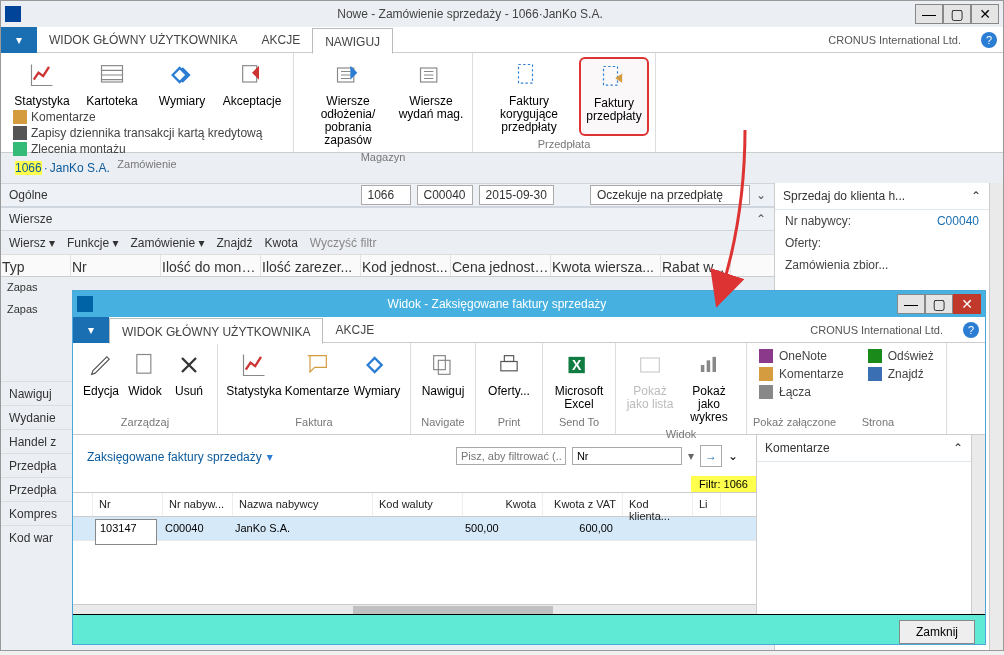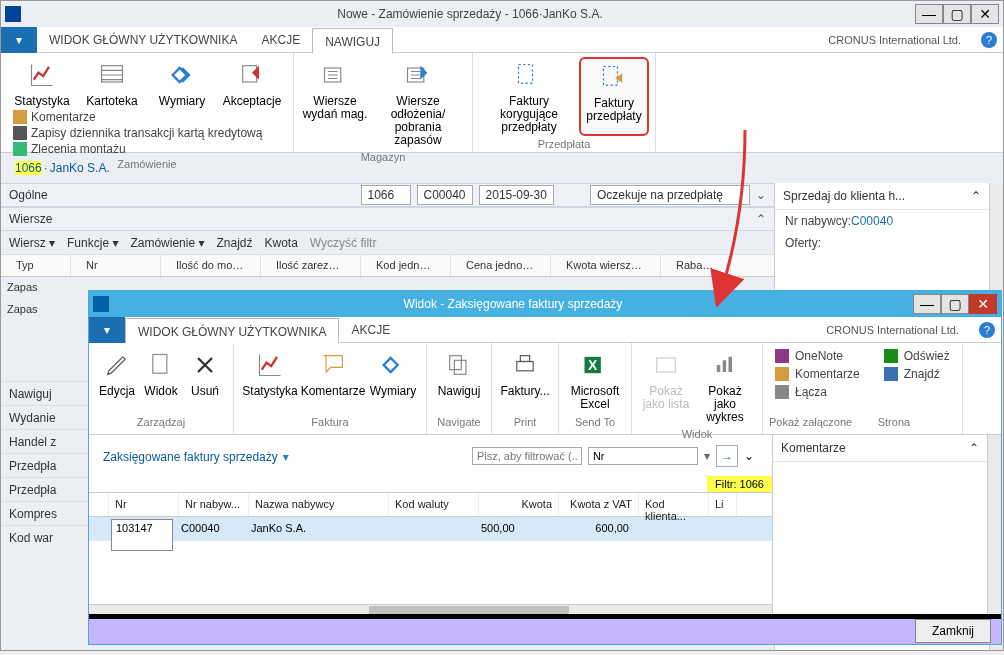--- a/index.html
+++ b/index.html
@@ -1,19 +1,19 @@
 <!DOCTYPE html>
 <html><head>
 <meta charset="utf-8">
 <style>
 *{box-sizing:border-box;font-family:"Segoe UI",Tahoma,sans-serif;font-size:12px;margin:0;padding:0}
 body{background:#f0f0f0;width:1004px;height:655px;overflow:hidden;position:relative}
 .win{position:absolute;background:#fff;border:1px solid #999;display:flex;flex-direction:column}
 .win-main{left:0;top:0;width:1004px;height:651px;background:#ebeef2}
-.win-sub{left:88px;top:290px;width:914px;height:355px;border:1px solid #4ba8d8;background:#fff;z-index:10}
+.win-sub{left:72px;top:290px;width:914px;height:355px;border:1px solid #4ba8d8;background:#fff;z-index:10}
 .titlebar{height:26px;background:#ebeef2;display:flex;align-items:center;justify-content:space-between;padding:0 4px}
 .titlebar-sub{background:#46b1e1;color:#000}
 .tb-ico{width:16px;height:16px;background:#049;margin-right:4px}
 .tb-ico-sub{background:#0063a5}
 .tb-title{flex:1;text-align:center;font-size:12px;color:#444}
 .tb-title-sub{text-align:center;color:#fff}
 .wb{display:flex;gap:0}
 .wb button{width:28px;height:20px;border:1px solid #888;background:#e4e4e4;font-size:14px;line-height:16px;cursor:pointer}
 .wb .cl{background:#e4e4e4}
 .wb-sub .cl{background:#c0392b;color:#fff;border-color:#c0392b}
@@ -37,42 +37,42 @@
 .doc-head .hl{background:#ffff4d}
 .band{height:24px;background:#eef2f6;border-top:1px solid #d0d6de;border-bottom:1px solid #d0d6de;display:flex;align-items:center;padding:0 8px;font-size:12px;color:#333}
 .band .blabel{min-width:150px}
 .band .bfield{background:#fff;border:1px solid #aaa;padding:2px 6px;margin-right:6px;min-width:50px;text-align:left}
 .band .bfield.dd{min-width:160px;display:flex;justify-content:space-between}
 .band .cheveron{margin-left:auto;cursor:pointer;color:#555}
 .layout{display:flex;flex:1;overflow:hidden}
 .main{flex:1;display:flex;flex-direction:column;min-width:0}
 .side{width:215px;border-left:1px solid #ccc;background:#fff;display:flex;flex-direction:column}
 .side-h{height:24px;display:flex;align-items:center;justify-content:space-between;padding:13px 8px;font-size:12px;color:#333;border-bottom:1px solid #e0e6ee}
-.side-row{display:flex;padding:4px 10px;font-size:11px;color:#444}
+.side-row{display:flex;justify-content:space-between;padding:4px 10px;font-size:11px;color:#444}
 .side-row .v{color:#1a6fb3;cursor:pointer}
 .tools{height:24px;display:flex;align-items:center;gap:12px;padding:0 8px;border-bottom:1px solid #ddd;font-size:11px;color:#333}
 .tools span{cursor:pointer}
 .grid-h{height:22px;display:flex;border-bottom:1px solid #ccc;background:#fafafa}
-.grid-h div{padding:4px 15px;font-size:11px;color:#333;border-right:1px solid #e2e2e2;overflow:hidden;white-space:nowrap;text-overflow:ellipsis}
+.grid-h div{padding:4px 1px;font-size:14px;color:#333;border-right:1px solid #e2e2e2;overflow:hidden;white-space:nowrap;text-overflow:ellipsis}
 .grid-r{height:22px;display:flex}
 .grid-r div{padding:4px 6px;font-size:11px;color:#333;overflow:hidden}
 .fasttabs{display:flex;flex-direction:column}
 .ft{height:24px;border-top:1px solid #ddd;display:flex;align-items:center;justify-content:space-between;padding:0 8px;font-size:12px;color:#333}
 .sub-head{padding:10px 14px;font-size:18px;color:#0a5a9c;font-weight:300}
 .sub-filter{display:flex;align-items:center;gap:6px;padding:4px 8px;font-size:11px}
 .sub-filter input{border:1px solid #aaa;padding:2px 4px;font-size:11px}
 .sub-filter .go{width:22px;height:22px;border:1px solid #aaa;background:#fff;color:#1a6fb3;font-weight:bold;cursor:pointer;text-align:center;line-height:20px}
 .filter-tag{margin-left:auto;background:#ffff4d;padding:2px 8px;font-size:11px}
 .sub-grid{border-top:1px solid #ccc}
 .sub-grid .gh{display:flex;height:24px;border-bottom:1px solid #ccc;background:#fff}
 .sub-grid .gh div{padding:5px 6px;font-size:11px;color:#222;border-right:1px solid #eee}
 .sub-grid .gr{display:flex;height:24px;background:#d6e9f8;border-bottom:1px solid #e8e8e8}
 .sub-grid .gr div{padding:5px 6px;font-size:11px}
-.sub-grid .gr .cell-inp{border:1px solid #888;background:#fff;margin:2px;padding:2px 4px;height:32px}
-.footbar{margin-top:auto;height:30px;border-top:5px solid #000000;background:#c4b5fd;display:flex;justify-content:flex-end;align-items:flex-start;padding:0 10px}
+.sub-grid .gr .cell-inp{border:1px solid #888;background:#fff;margin:2px;padding:2px 4px;height:26px}
+.footbar{margin-top:auto;height:30px;border-top:1px solid #000000;background:#5eead4;display:flex;justify-content:flex-end;align-items:flex-end;padding:0 10px}
 .footbar button{padding:4px 16px;border:1px solid #888;background:#eee;cursor:pointer}
 .sbar{height:10px;background:#eaeaea;border-top:1px solid #ccc;position:relative}
 .sbar .thumb{position:absolute;left:280px;width:200px;height:8px;top:1px;background:#c0c0c0}
 .vscroll{width:14px;background:#eaeaea;border-left:1px solid #ccc}
 .small-side-grp{display:flex;flex-direction:column;gap:4px;padding:2px 6px;font-size:11px;color:#444}
 .small-side-grp div{display:flex;gap:6px;align-items:center;cursor:pointer}
 .si{width:14px;height:14px;display:inline-block}
 .si.on{background:#8b3a8b}.si.km{background:#d49b3f}.si.lc{background:#888}
 .si.od{background:#1a8a1a}.si.zn{background:#3b6fb3}
 
@@ -155,38 +155,38 @@
               <span class="sm" style="background:#3b7"></span>
               <span>Zlecenia montażu</span>
             </div>
       </div>
         </div>
       <span class="rgrp-lbl">Zamówienie</span>
     </div>
 
     <div class="rgrp">
       <div style="display:flex">
-        <div class="rbtn-big">
-            <div class="rico">
-              <svg viewBox="0 0 24 24">
-                <rect x="3" y="6" width="14" height="12" fill="none" stroke="#888"></rect>
-                <path d="M6 9h8M6 12h8M6 15h8" stroke="#888"></path>
-              </svg>
-            </div>
-            <span>Wiersze wydań mag.</span>
-          </div>
         <div class="rbtn-big" style="width:96px">
             <div class="rico">
               <svg viewBox="0 0 24 24">
                 <rect x="3" y="6" width="14" height="12" fill="none" stroke="#888"></rect>
                 <path d="M6 9h8M6 12h8M6 15h8" stroke="#888"></path>
                 <path d="M14 4l6 6-6 6" fill="#2b7cd3"></path>
               </svg>
             </div>
             <span>Wiersze odłożenia/ pobrania zapasów</span>
+          </div>
+        <div class="rbtn-big">
+            <div class="rico">
+              <svg viewBox="0 0 24 24">
+                <rect x="3" y="6" width="14" height="12" fill="none" stroke="#888"></rect>
+                <path d="M6 9h8M6 12h8M6 15h8" stroke="#888"></path>
+              </svg>
+            </div>
+            <span>Wiersze wydań mag.</span>
           </div>
       </div>
       <span class="rgrp-lbl">Magazyn</span>
     </div>
 
     <div class="rgrp">
       <div style="display:flex">
         <div class="rbtn-big" style="width:100px">
             <div class="rico">
               <svg viewBox="0 0 24 24">
@@ -289,20 +289,23 @@
           <span>Sprzedaj do klienta h...</span>
           <span>⌃</span>
         </div>
       <div class="side-row">
           <span>Nr nabywcy:</span>
           <span class="v">C00040</span>
         </div>
       <div class="side-row">
           <span>Oferty:</span>
         </div>
+      <div class="side-row">
+          <span>Zamówienia zbior...</span>
+        </div>
     </div>
     <div class="vscroll"></div>
   </div>
 </div>
 
 <div class="win win-sub">
   <div class="titlebar titlebar-sub">
     <span class="tb-ico tb-ico-sub"></span>
     <span class="tb-title tb-title-sub">Widok - Zaksięgowane faktury sprzedaży</span>
     <div class="wb wb-sub">
@@ -393,21 +396,21 @@
       <span class="rgrp-lbl">Navigate</span>
     </div>
     <div class="rgrp">
       <div class="rbtn-big" style="width:54px">
           <div class="rico">
             <svg viewBox="0 0 24 24">
               <rect x="5" y="9" width="14" height="8" fill="none" stroke="#555"></rect>
               <rect x="8" y="4" width="8" height="5" fill="none" stroke="#555"></rect>
             </svg>
           </div>
-          <span>Faktury...</span>
+          <span>Oferty...</span>
         </div>
       <span class="rgrp-lbl">Print</span>
     </div>
     <div class="rgrp">
       <div class="rbtn-big" style="width:60px">
           <div class="rico">
             <svg viewBox="0 0 24 24">
               <rect x="3" y="5" width="14" height="14" fill="#107c41"></rect>
               <text x="6" y="16" fill="#fff" font-size="10" font-weight="bold">X</text>
             </svg>

